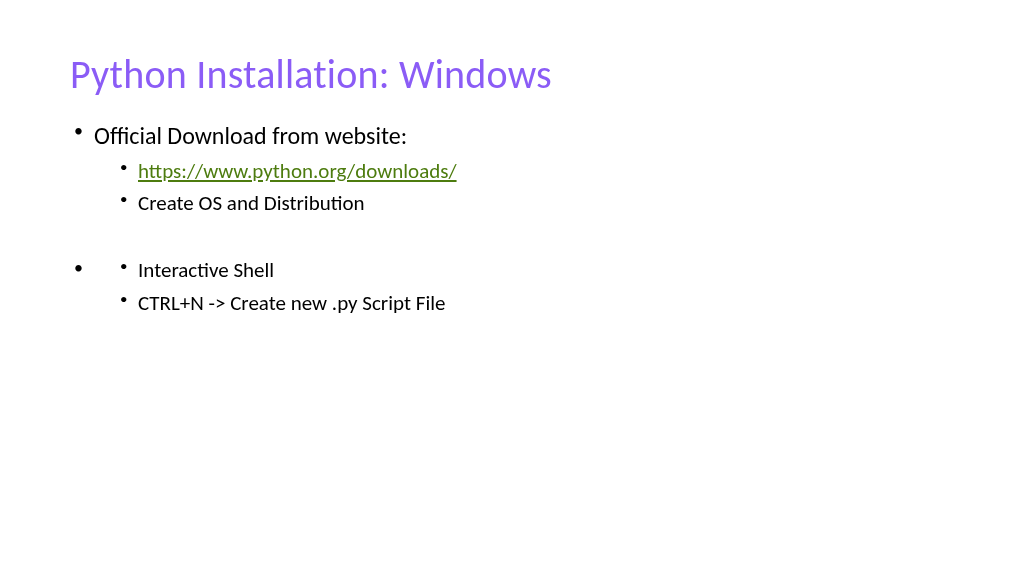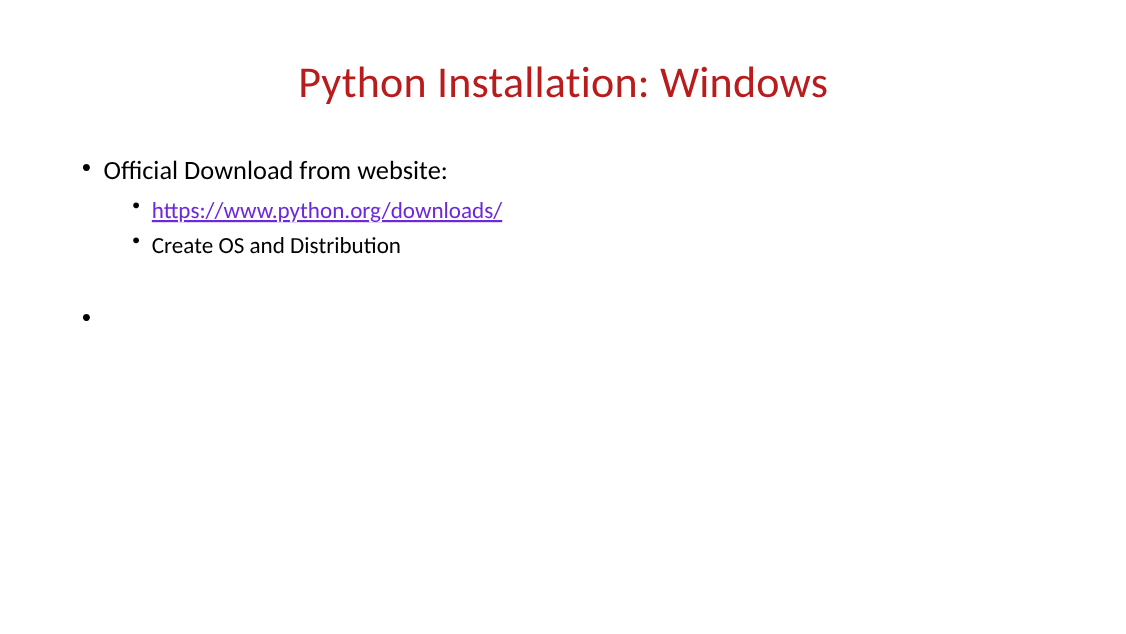--- a/index.html
+++ b/index.html
@@ -12,24 +12,23 @@
       height: 576px;
       background: #ffffff;
       font-family: Calibri, 'Segoe UI', Arial, sans-serif;
       color: #000000;
       padding: 50px 70px;
       overflow: hidden;
     }
     .title {
       font-size: 40px;
       font-weight: 400;
-      color: #b91c1c;
-      margin-bottom: 40px;
+      color: #8b5cf6;
+      margin-bottom: 20px;
       letter-spacing: 0.2px;
-      text-align: center;
     }
     .level1 {
       list-style: none;
       padding-left: 0;
     }
     .level1 > li {
       font-size: 24px;
       color: #000000;
       margin-bottom: 4px;
       padding-left: 24px;
@@ -59,21 +58,21 @@
     }
     .level2 > li::before {
       content: "•";
       position: absolute;
       left: 2px;
       top: 0;
       font-size: 15px;
       color: #000000;
     }
     .link {
-      color: #6d28d9;
+      color: #4d7c0f;
       text-decoration: underline;
       text-align: center;
     }
     .gap {
       height: 30px;
     }
   </style>
 </head>
 <body>
 
@@ -90,14 +89,22 @@
         <span>Create OS and Distribution</span>
       </li>
     </ul>
   </li>
 </ul>
 
 <div class="gap"></div>
 
 <ul class="level1">
   <li>
+    <ul class="level2">
+      <li>
+        <span>Interactive Shell</span>
+      </li>
+      <li>
+        <span>CTRL+N -&gt; Create new .py Script File</span>
+      </li>
+    </ul>
   </li>
 </ul>
 
 </body></html>

